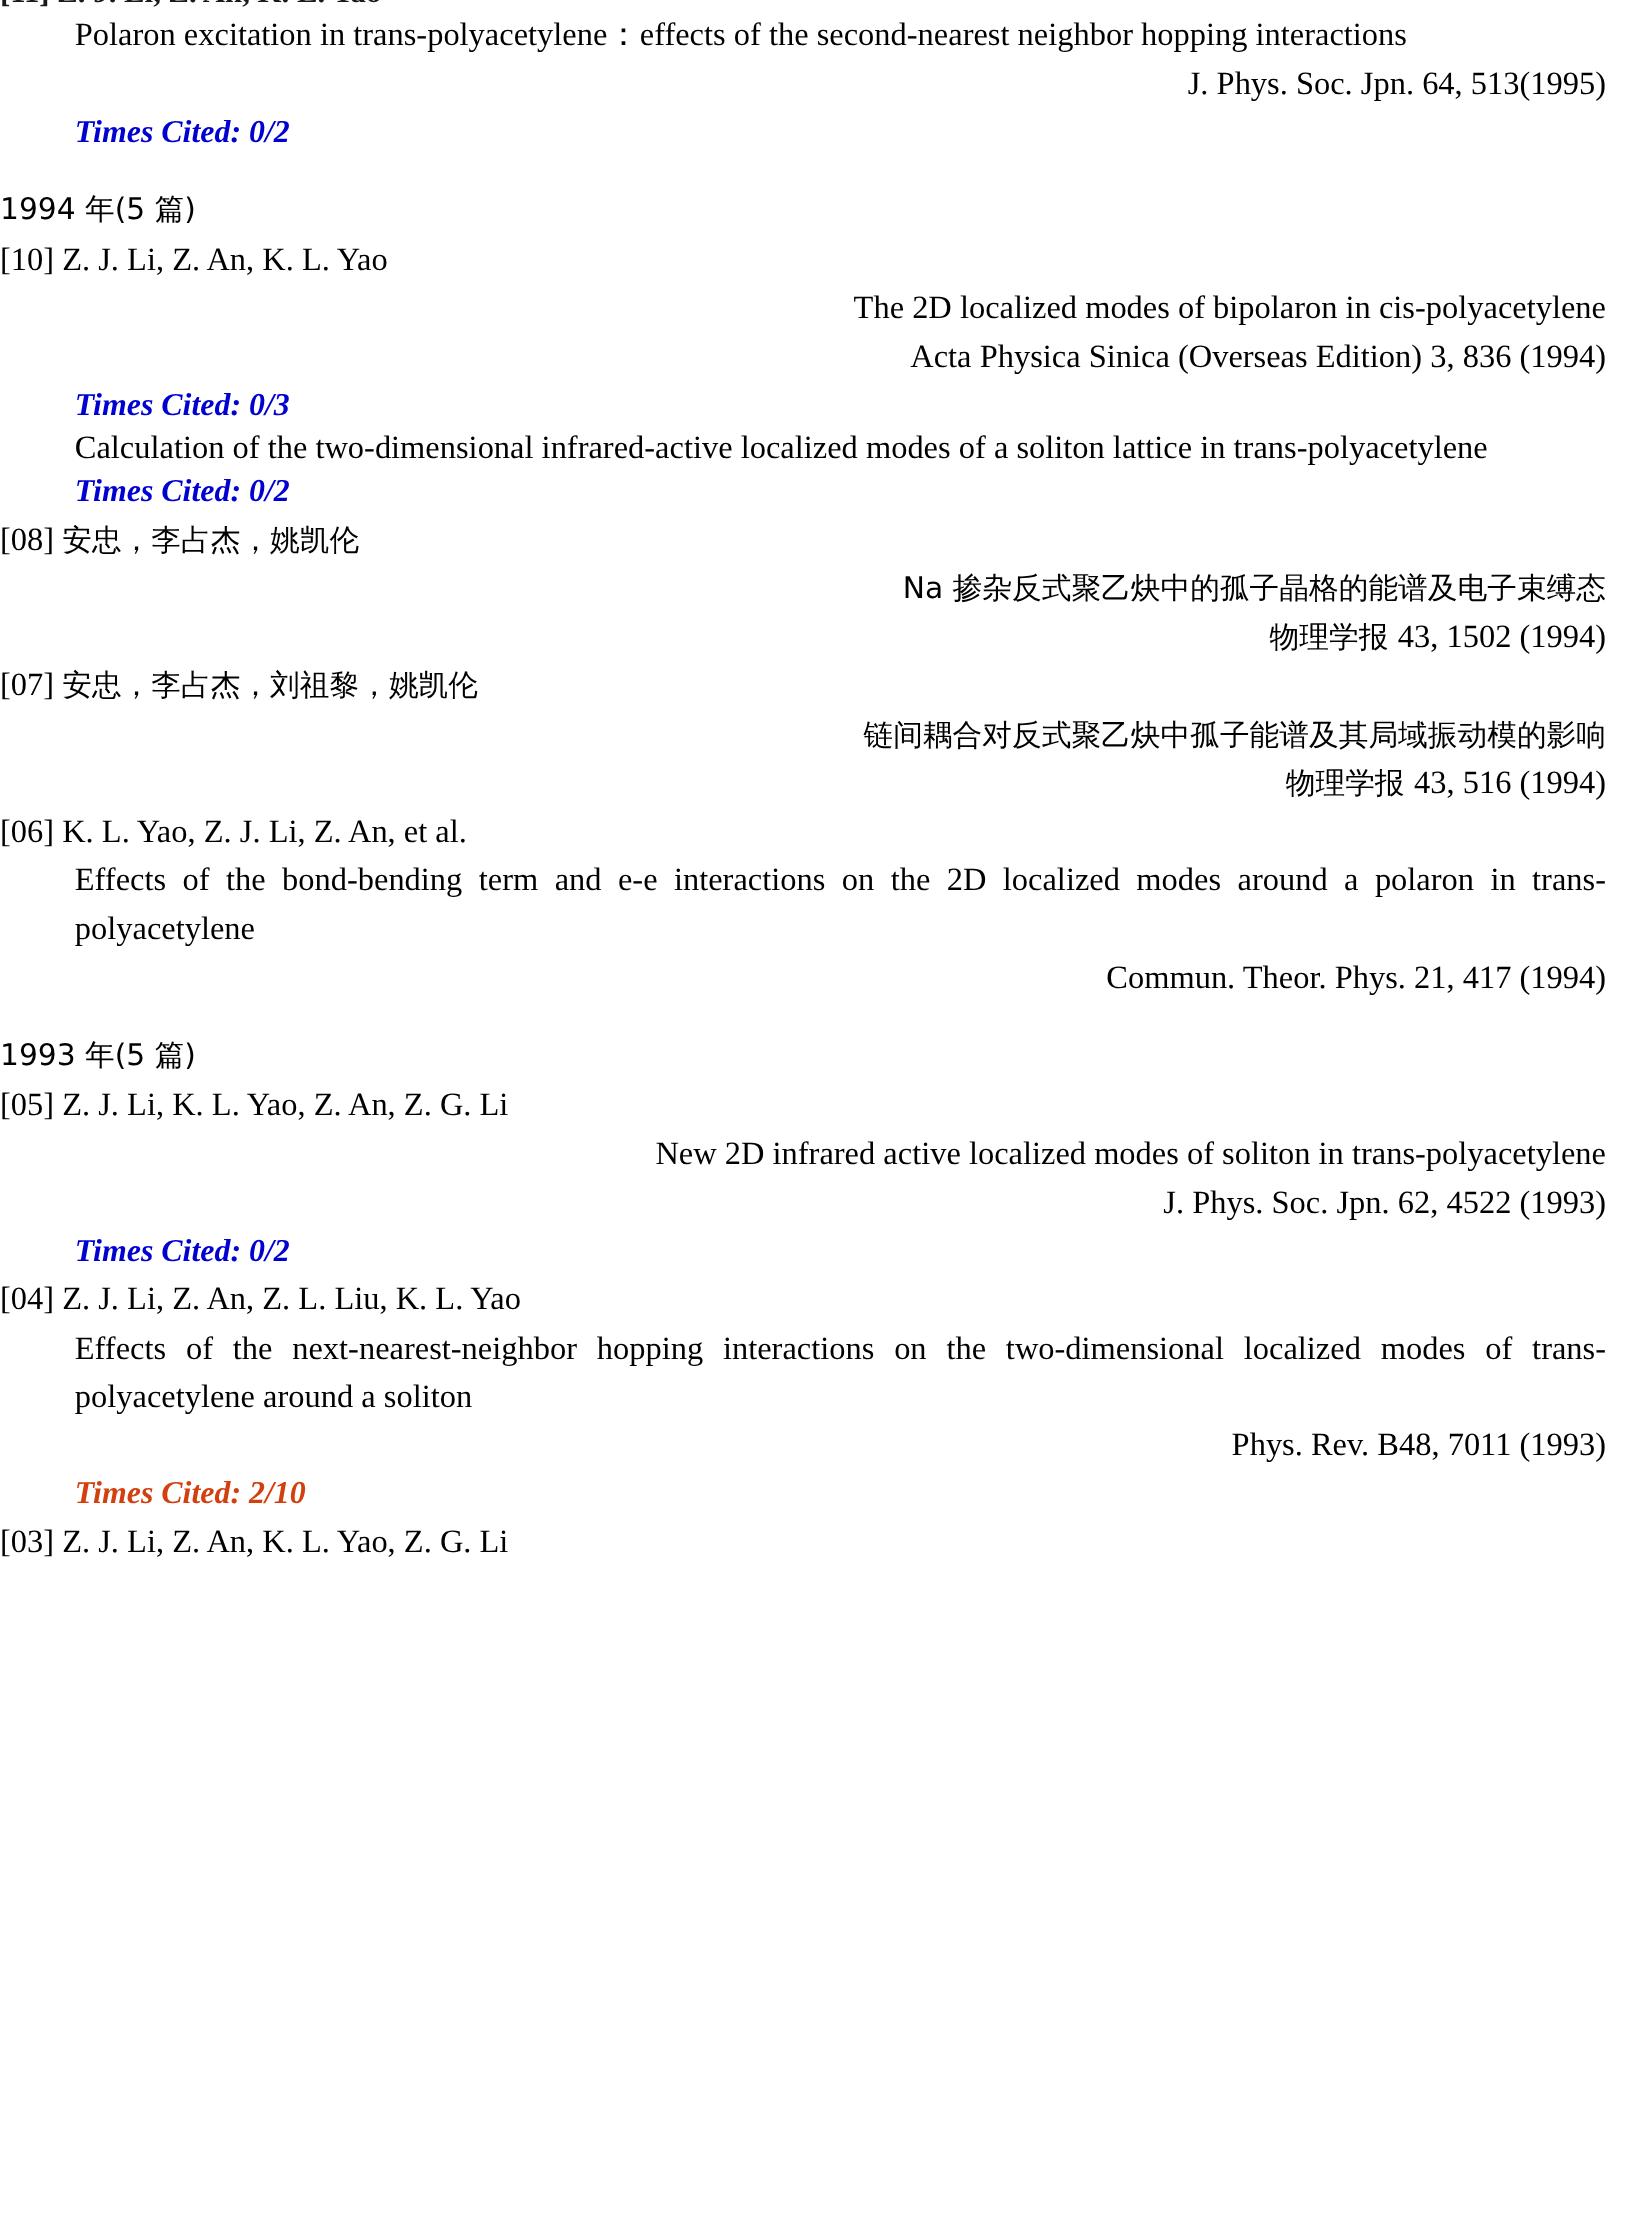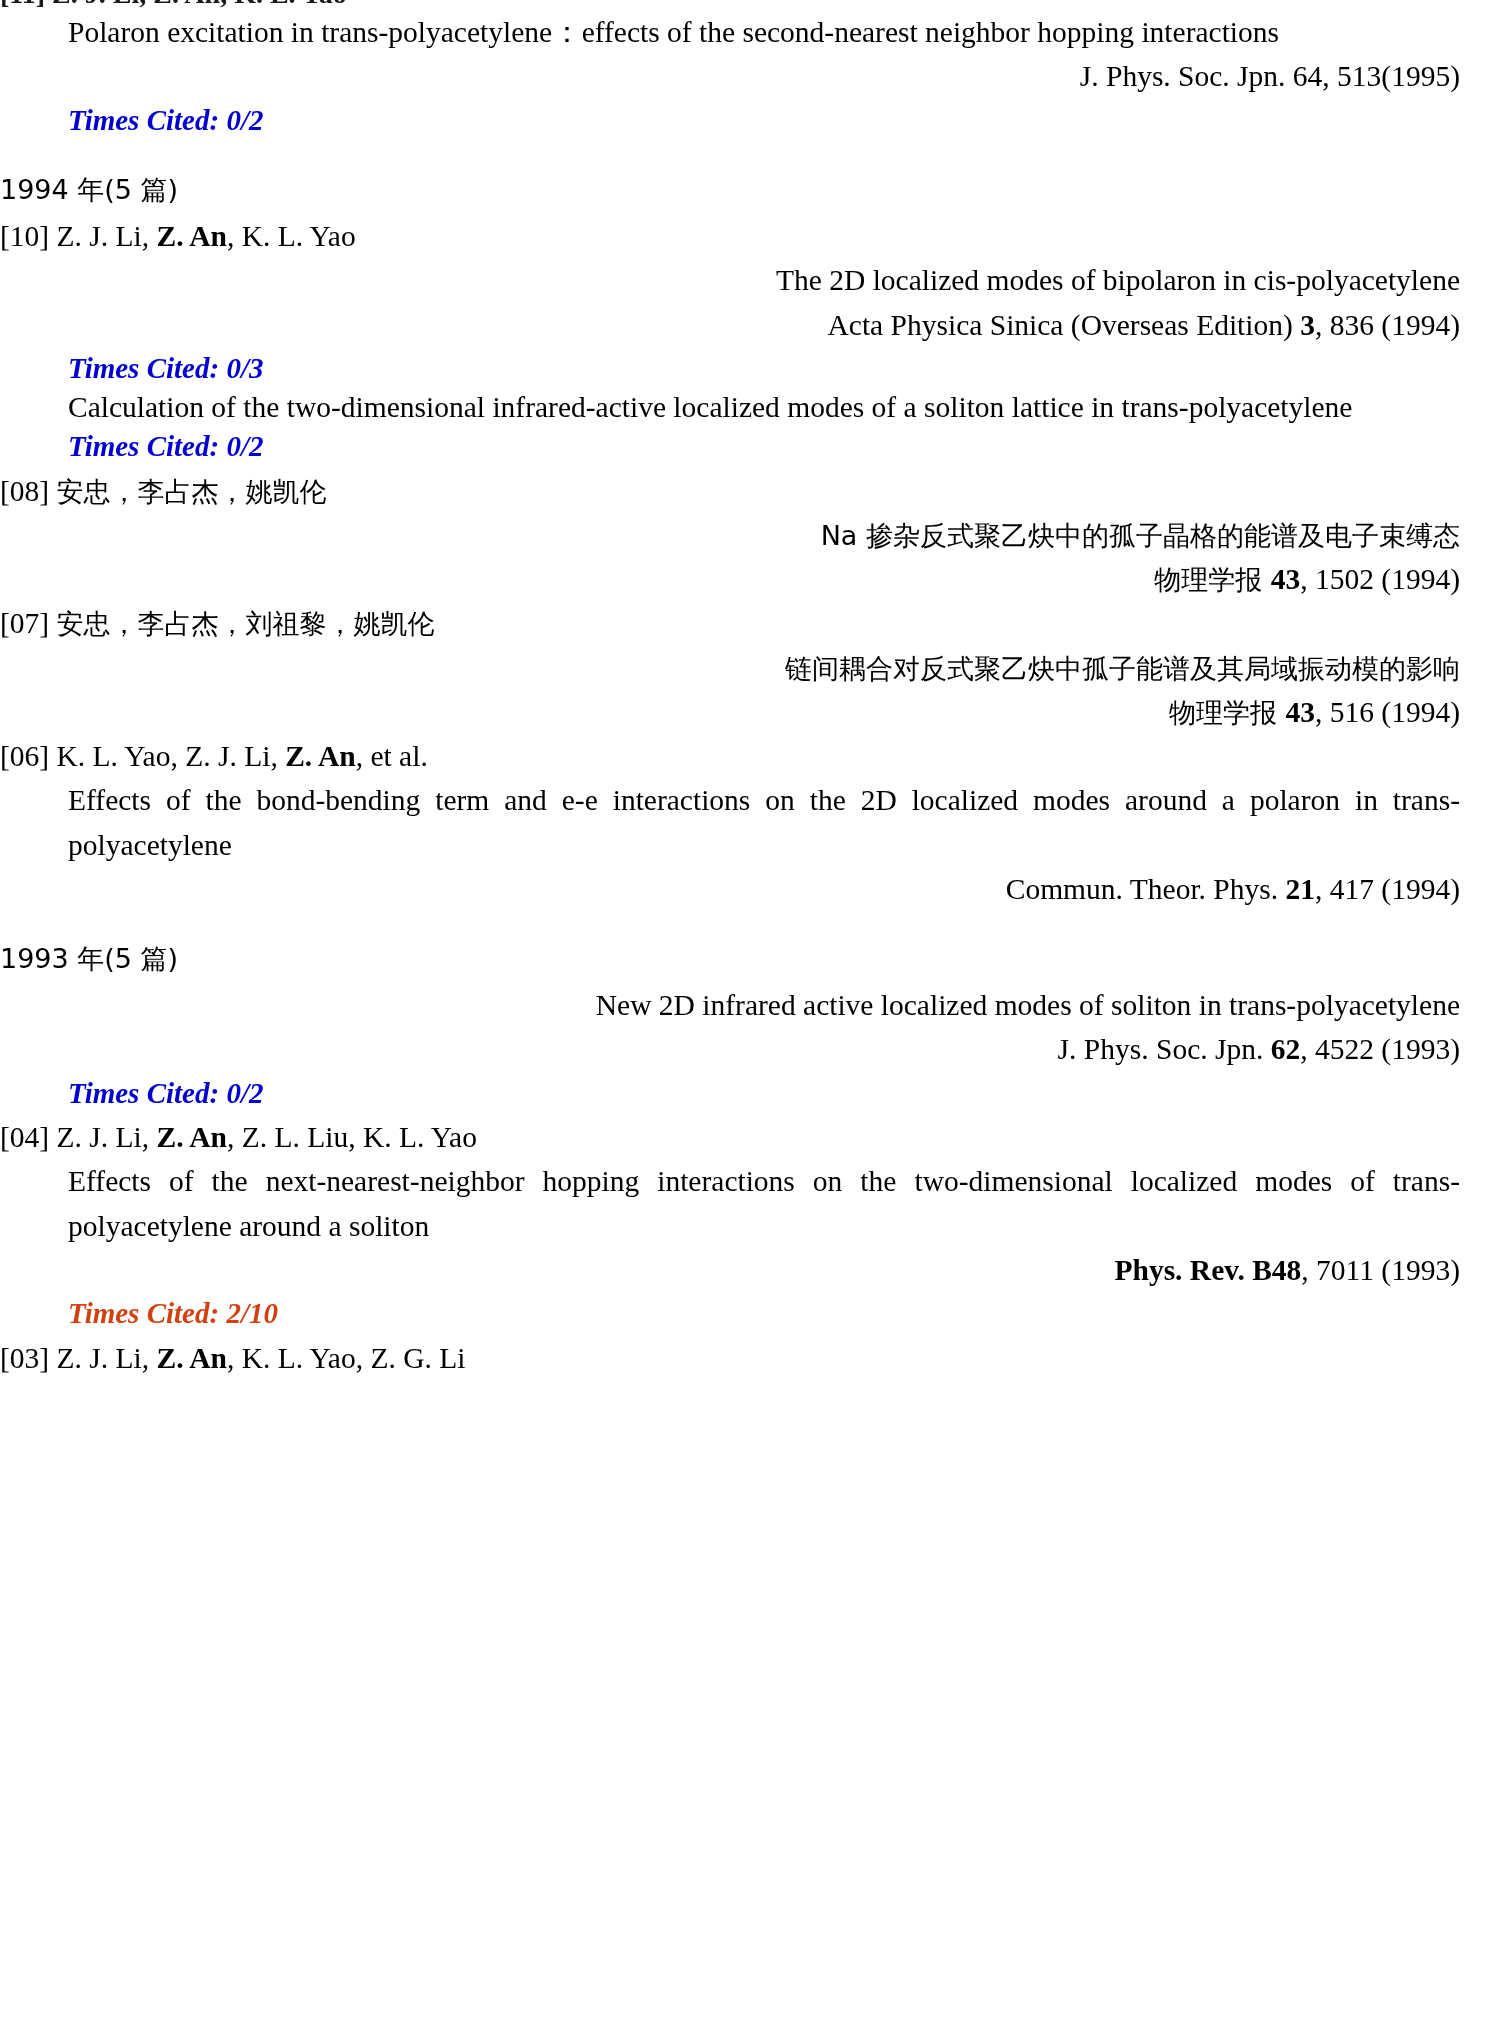--- a/index.html
+++ b/index.html
@@ -55,21 +55,21 @@
     margin-left: 0px;
     text-indent: 0;
   }
   .justify {
     text-align: justify;
     text-align-last: left;
   }
   .tight {
     line-height: 1.18;
   }
-  .bold { font-weight: bold; }
+  .bold { font-weight: normal; }
   .cited {
     font-weight: bold;
     font-style: italic;
     color: #0000d0;
     font-size: 29px;
     line-height: 1.5;
     margin-left: 68px;
   }
   .cited-red {
     color: #d2400f;
@@ -134,20 +134,21 @@
 
   <div class="entry">
     <div class="line hang"><span class="ref-num">[06]</span><span> K. L. Yao, Z. J. Li, </span><span class="bold">Z. An</span><span>, et al.</span></div>
     <div class="line indent justify">Effects of the bond-bending term and e-e interactions on the 2D localized modes around a polaron in trans-polyacetylene</div>
     <div class="line indent"><span>Commun. Theor. Phys. </span><span class="bold">21</span><span>, 417 (1994)</span></div>
   </div>
 
   <div class="year-head"><span class="cjk-b">1993 年(5 篇)</span></div>
 
   <div class="entry">
+    <div class="line hang"><span class="ref-num">[05]</span><span> Z. J. Li, K. L. Yao, </span><span class="bold">Z. An</span><span>, Z. G. Li</span></div>
     <div class="line indent">New 2D infrared active localized modes of soliton in trans-polyacetylene</div>
     <div class="line indent"><span>J. Phys. Soc. Jpn. </span><span class="bold">62</span><span>, 4522 (1993)</span></div>
     <div class="cited"><span>Times Cited</span><span>: 0/2</span></div>
   </div>
 
   <div class="entry">
     <div class="line hang"><span class="ref-num">[04]</span><span> Z. J. Li, </span><span class="bold">Z. An</span><span>, Z. L. Liu, K. L. Yao</span></div>
     <div class="line indent justify">Effects of the next-nearest-neighbor hopping interactions on the two-dimensional localized modes of trans-polyacetylene around a soliton</div>
     <div class="line indent"><span></span><span class="bold">Phys. Rev. B48</span><span>, 7011 (1993)</span></div>
     <div class="cited cited-red"><span>Times Cited</span><span>: 2/10</span></div>

